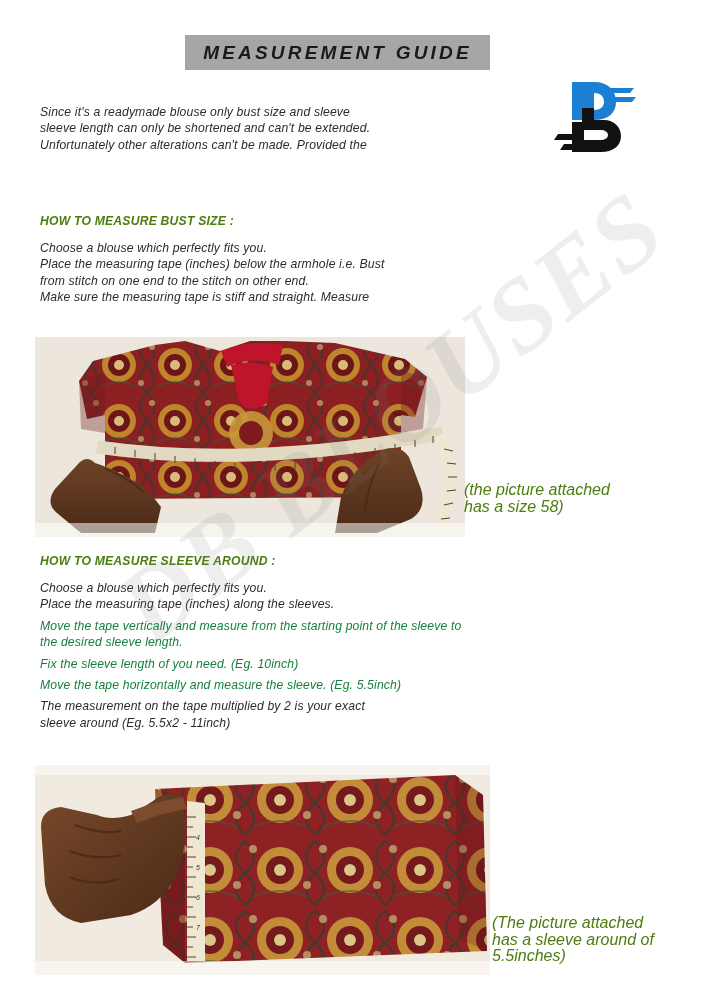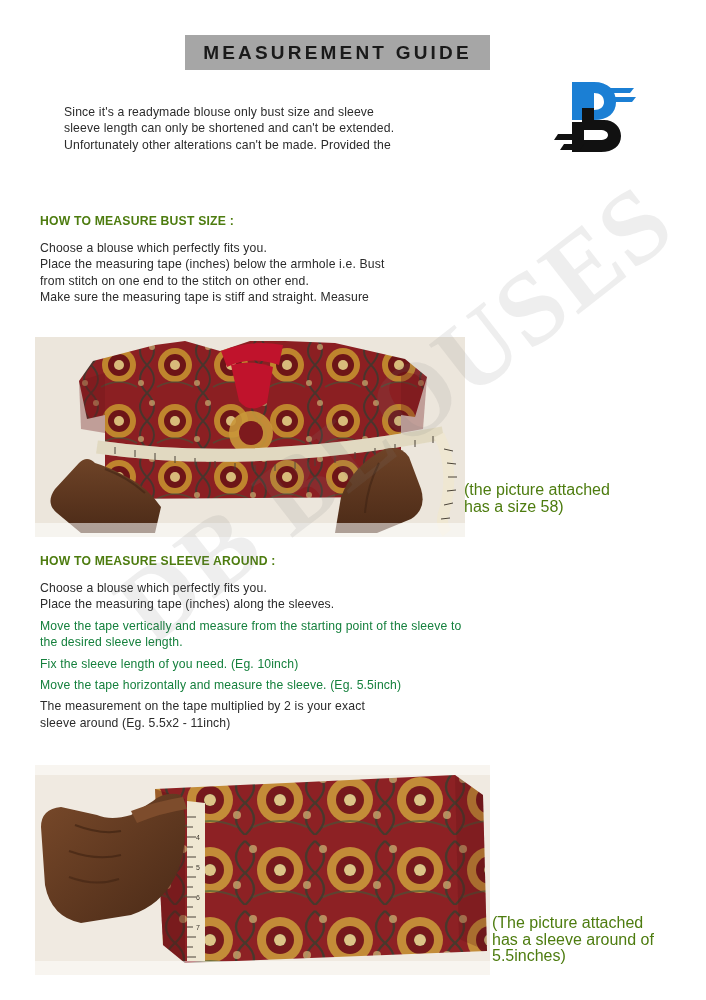--- a/index.html
+++ b/index.html
@@ -8,20 +8,21 @@
     width: 706px; height: 1000px;
     background: #ffffff;
     font-family: "Liberation Sans", sans-serif;
   }
   #page {
     position: relative;
     width: 706px;
     height: 1000px;
     background: #fff;
     overflow: hidden;
+    font-style: italic;
   }
   
   #watermark {
     position: absolute;
     left: 0; top: 0;
     width: 706px; height: 1000px;
     pointer-events: none;
     z-index: 5;
   }
   #watermark .wm-text {
@@ -85,21 +86,21 @@
     z-index: 4;
   }
   .faded { color: #15803d; }
   .caption {
     position: absolute;
     font-size: 16px;
     line-height: 16.5px;
     color: #4d7c0f;
     z-index: 6;
   }
-  #intro { left: 40px; top: 104px; margin-left: 24px; }
+  #intro { left: 40px; top: 104px; }
   #h-bust { left: 40px; top: 214px; }
   #bust-steps { left: 40px; top: 240px; }
   #h-sleeve { left: 40px; top: 554px; }
   #sleeve-steps { left: 40px; top: 580px; }
   #sleeve-steps .gap { height: 5px; }
   #cap-bust { left: 464px; top: 482px; }
   #cap-sleeve { left: 492px; top: 915px; }
 
   
   #photo-blouse {

